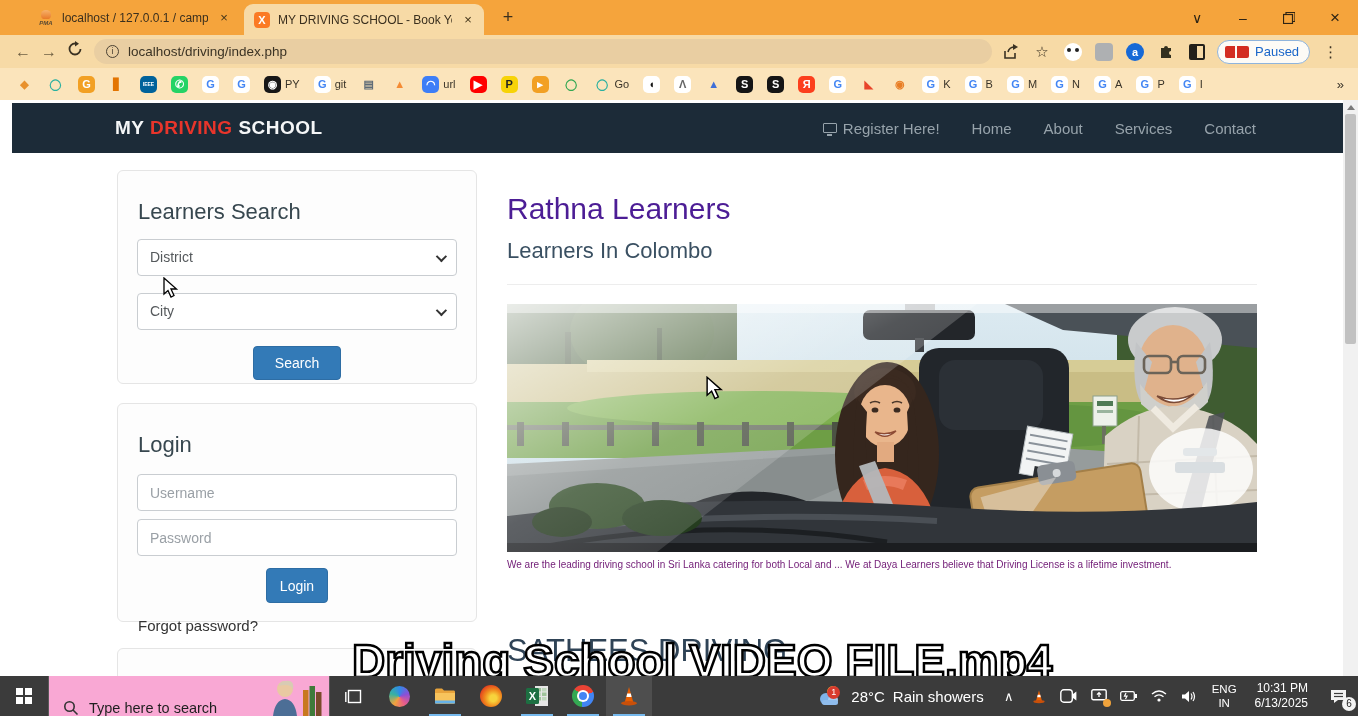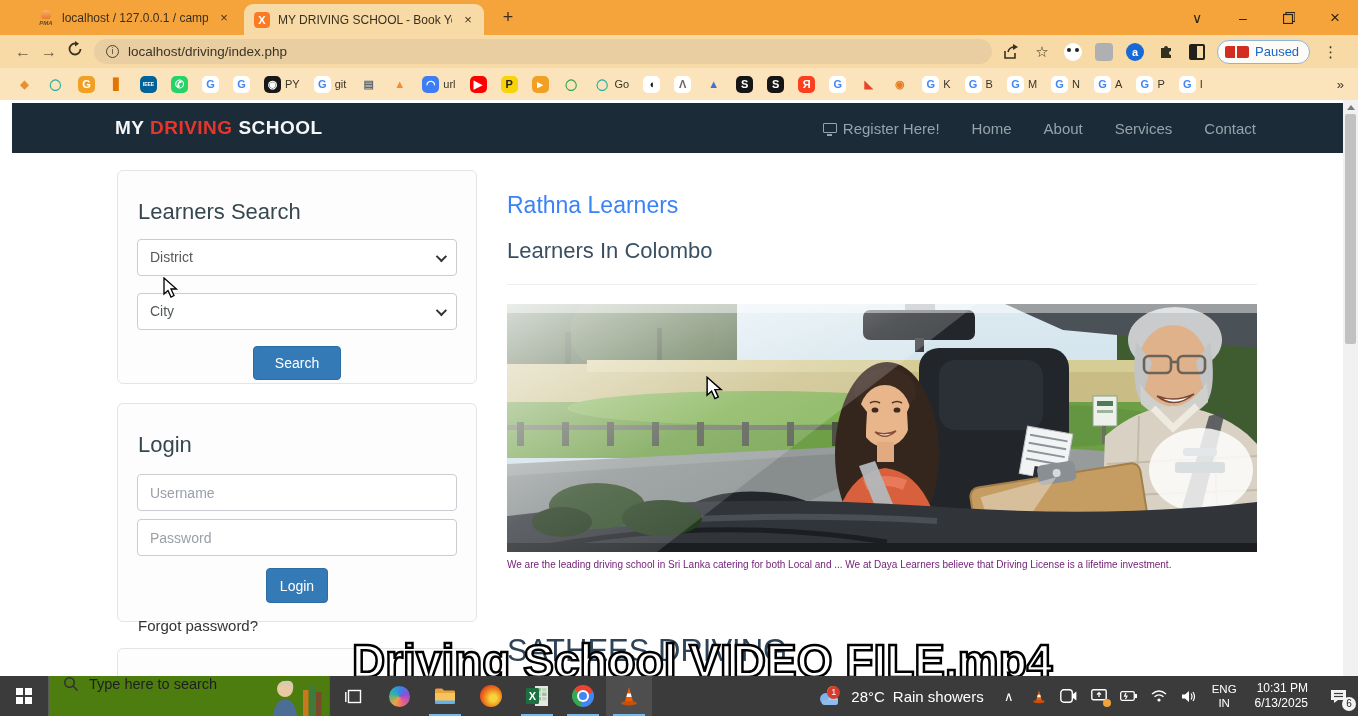--- a/index.html
+++ b/index.html
@@ -62,42 +62,42 @@
   .card { position:absolute; left:105px; width:360px; background:#FDFDFD; border:1px solid #E5E5E5; border-radius:6px; }
   .card h2 { font-size:22px; font-weight:normal; color:#37474F; margin:28px 0 0 20px; }
   .selectbox { position:relative; width:320px; height:37px; margin:16px auto; border:1px solid #C9CDD1; border-radius:4px; background:#fff; font-size:14px; color:#55595C; line-height:35px; padding-left:12px; }
   .selectbox .chev { position:absolute; right:12px; top:14px; width:8px; height:8px; border-right:2px solid #333; border-bottom:2px solid #333; transform:rotate(45deg) translateY(-2px); }
   .btn { display:block; background:#337AB7; color:#fff; border:1px solid #2E6DA4; border-radius:4px; font-size:14px; text-align:center; }
   .tinput { display:block; width:320px; height:37px; margin:0 auto; border:1px solid #C9CDD1; border-radius:4px; font-size:14px; padding-left:12px; color:#333; font-family:"Liberation Sans",sans-serif; }
   .tinput::placeholder { color:#9AA0A6; }
   .forgot { font-size:15px; color:#333; margin:14px 0 0 20px; display:inline-block; }
 
   .main { position:absolute; left:495px; top:0; width:750px; }
-  .h1 { font-size:23px; font-weight:normal; color:#3b82f6; }
+  .h1 { font-size:30px; font-weight:normal; color:#4c1d95; }
   .h2sub { font-size:22px; font-weight:normal; color:#3A5062; }
   .hr { height:1px; background:#EDEDED; width:750px; }
   .photo { position:absolute; left:0; top:204px; width:750px; height:248px; overflow:hidden; }
   .para { position:absolute; left:0; top:458px; width:760px; font-size:10px; line-height:1.4; color:#701a75; }
   .h1b { position:absolute; left:0; top:533px; font-size:31px; font-weight:normal; color:#2F4356; }
 
   .video-overlay { position:absolute; left:352px; top:634px; font-size:46px; font-weight:bold; color:#fff;
     -webkit-text-stroke:2.5px #000; letter-spacing:0; z-index:20; white-space:nowrap; }
 
   .scrollbar { position:absolute; right:0; top:100px; width:15px; height:576px; background:#F1F1F1; z-index:15; }
   .scroll-arrow { width:0; height:0; border-left:4px solid transparent; border-right:4px solid transparent; border-bottom:5px solid #7A7A7A; margin:5px auto 0; }
   .scroll-thumb { position:absolute; left:2px; top:14px; width:11px; height:230px; background:#C1C1C1; border-radius:2px; }
 
   .cursor { position:absolute; z-index:30; }
 
   
   .taskbar { position:absolute; left:0; top:676px; width:1358px; height:40px; background:#3B3B3B; z-index:50; display:flex; align-items:center; }
   .tb-start { width:48px; height:40px; display:flex; align-items:center; justify-content:center; flex:none; }
   .winlogo { width:16px; height:16px; display:grid; grid-template-columns:7px 7px; grid-template-rows:7px 7px; gap:2px; }
   .winlogo span { background:#fff; }
-  .tb-search { width:282px; height:40px; background:#4d7c0f; display:flex; align-items:flex-start; position:relative; flex:none; border:1px solid #5A5A5A; border-top:none; border-bottom:none; }
+  .tb-search { width:282px; height:40px; background:#f9a8d4; display:flex; align-items:flex-end; position:relative; flex:none; border:1px solid #5A5A5A; border-top:none; border-bottom:none; }
   .tb-search .ph { font-size:14.5px; color:#1F1F1F; margin-left:10px; }
   .srch-deco { position:absolute; right:6px; bottom:0; height:40px; display:flex; align-items:flex-end; }
   .tb-btn { width:46px; height:40px; display:flex; align-items:center; justify-content:center; position:relative; flex:none; }
   .tb-btn .uline { position:absolute; bottom:0; left:7px; width:32px; height:2.5px; background:#76B9ED; }
   .tb-btn.hl { background:#4E4E4E; }
   .tray { margin-left:auto; display:flex; align-items:center; height:40px; }
   .tray-weather { display:flex; align-items:center; gap:8px; padding:0 10px; height:40px; }
   .tray-weather .t { color:#fff; font-size:15px; }
   .tray-ic { width:24px; height:40px; display:flex; align-items:center; justify-content:center; color:#fff; flex:none; margin:0 3px; }
   .lang { color:#fff; font-size:11.5px; text-align:center; line-height:14px; padding:0 8px; }

